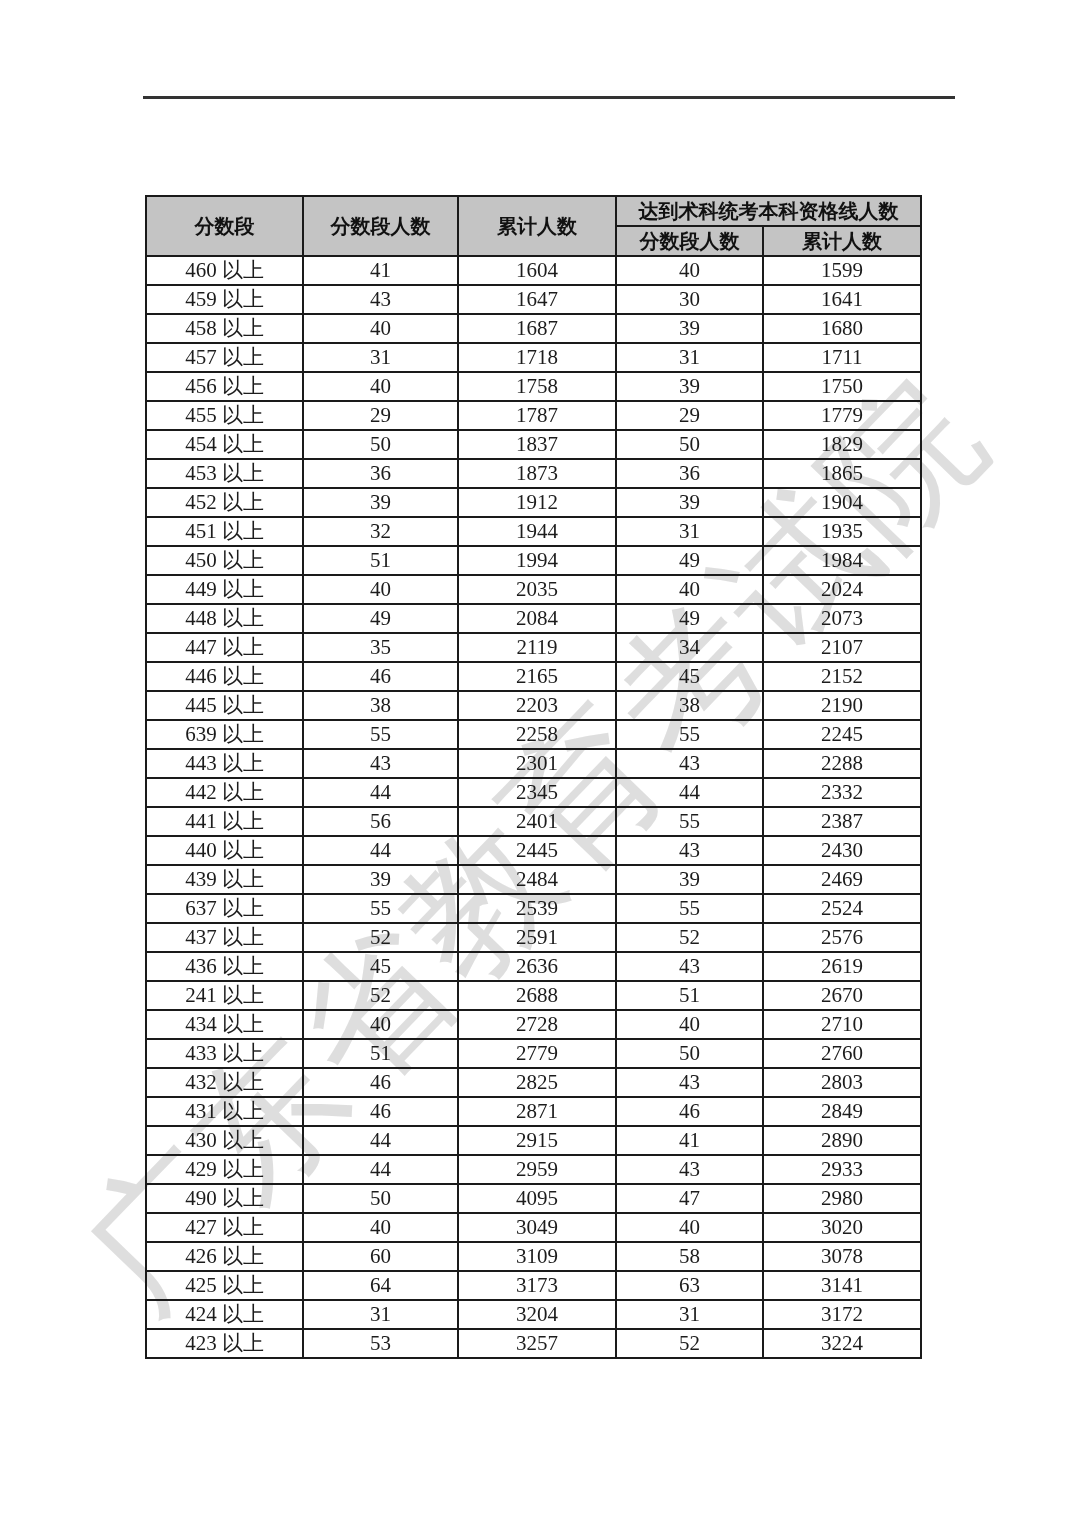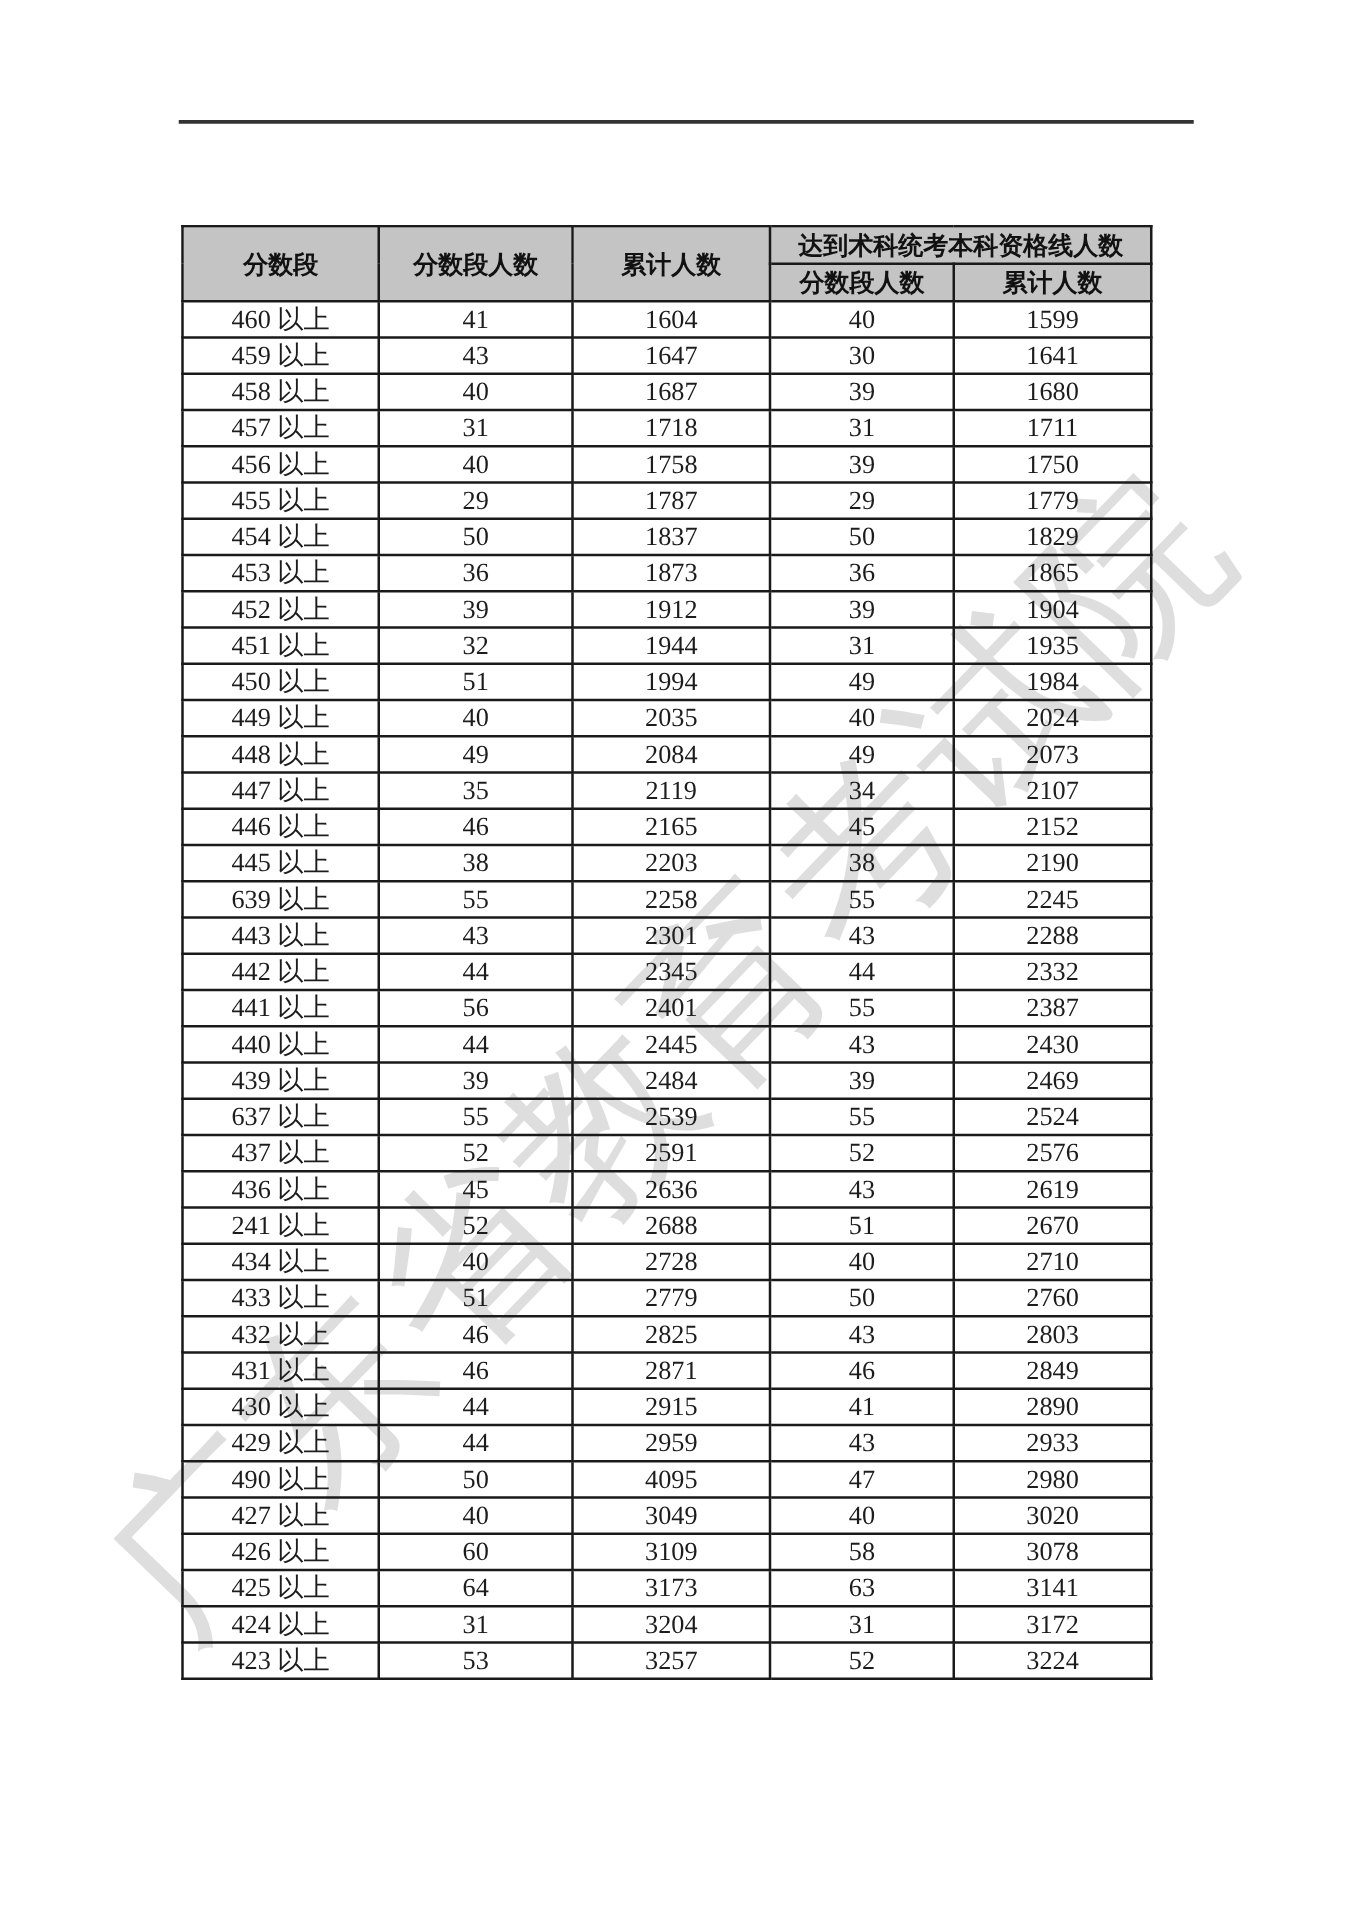--- a/index.html
+++ b/index.html
@@ -34,21 +34,21 @@
     white-space: nowrap;
     color: #bfbfbf;
     opacity: 0.5;
     z-index: 0;
     font-family: "DejaVu Serif", serif;
     pointer-events: none;
   }
   table.score-table {
     position: absolute;
     left: 145px;
-    top: 180px;
+    top: 195px;
     width: 775px;
     border-collapse: collapse;
     table-layout: fixed;
     z-index: 1;
   }
   table.score-table th,
   table.score-table td {
     border: 2px solid #1a1a1a;
     text-align: center;
     vertical-align: middle;

